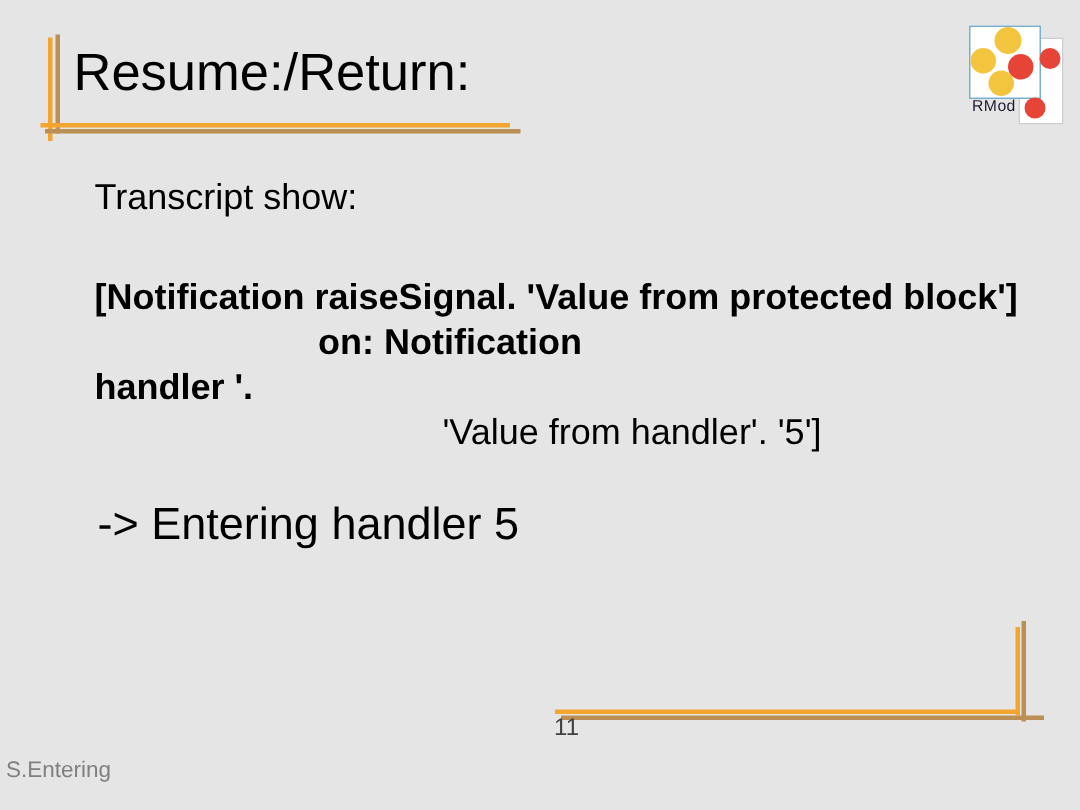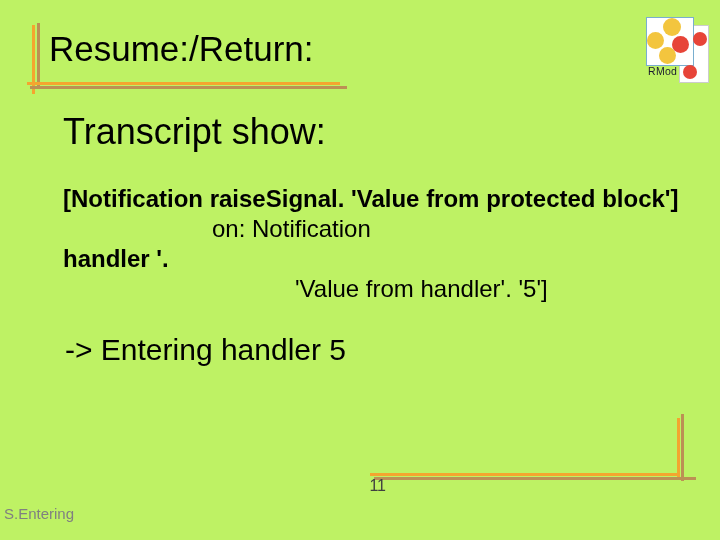--- a/index.html
+++ b/index.html
@@ -1,17 +1,17 @@
 <!DOCTYPE html>
 <html><head>
 <meta charset="utf-8">
 <style>
   html,body{margin:0;padding:0;background:#888;}
   .slide{
-    position:relative;width:720px;height:540px;background:#bef264;
+    position:relative;width:720px;height:540px;background:#e5e5e5;
     overflow:hidden;font-family:"Liberation Sans",sans-serif;color:#000;
   }
   
   .title{
     position:absolute;left:49px;top:28px;font-size:35px;line-height:42px;
     color:#000;white-space:nowrap;
   }
   
   .t-vert-orange{position:absolute;left:32px;top:25px;width:3px;height:69px;background:#F4A52F;}
   .t-vert-tan{position:absolute;left:37px;top:23px;width:3px;height:66px;background:#BC9054;}
@@ -28,25 +28,25 @@
   .logo .blue-box{position:absolute;left:6px;top:5px;width:46px;height:47px;background:#fff;border:1px solid #79AECF;z-index:2;}
   .logo .dot{position:absolute;border-radius:50%;z-index:3;}
   .logo .y1{left:23px;top:6px;width:18px;height:18px;background:#F3C53E;}
   .logo .y2{left:7px;top:20px;width:17px;height:17px;background:#F3C53E;}
   .logo .y3{left:19px;top:35px;width:17px;height:17px;background:#F3C53E;}
   .logo .r1{left:32px;top:24px;width:17px;height:17px;background:#E74438;}
   .logo .r2{left:53px;top:20px;width:14px;height:14px;background:#E74438;}
   .logo .r3{left:43px;top:53px;width:14px;height:14px;background:#E74438;}
   .logo .label{position:absolute;left:8px;top:53px;z-index:4;font-size:10.5px;color:#1a1a2e;letter-spacing:0.3px;}
   
-  .lead{position:absolute;left:63px;top:116px;font-size:36px;line-height:32px;white-space:nowrap;}
+  .lead{position:absolute;left:63px;top:116px;font-size:24px;line-height:32px;white-space:nowrap;}
   .code{position:absolute;left:63px;top:184px;font-size:24px;line-height:30px;}
   .code .line{white-space:pre;}
   .indent-0{margin-left:0;font-weight:bold;}
-  .indent-1{margin-left:149px;}
+  .indent-1{margin-left:149px;font-weight:bold;}
   .indent-2{margin-left:232px;}
   .result{position:absolute;left:65px;top:332px;font-size:30px;line-height:36px;white-space:nowrap;text-align:center;}
   
   .author{position:absolute;left:4px;top:505px;font-size:15px;line-height:18px;color:#808080;}
   .pagenum{position:absolute;left:366px;top:480px;width:20px;text-align:right;font-size:16px;line-height:12px;color:#404040;}
 </style>
 </head>
 <body>
 
 <div class="slide">

